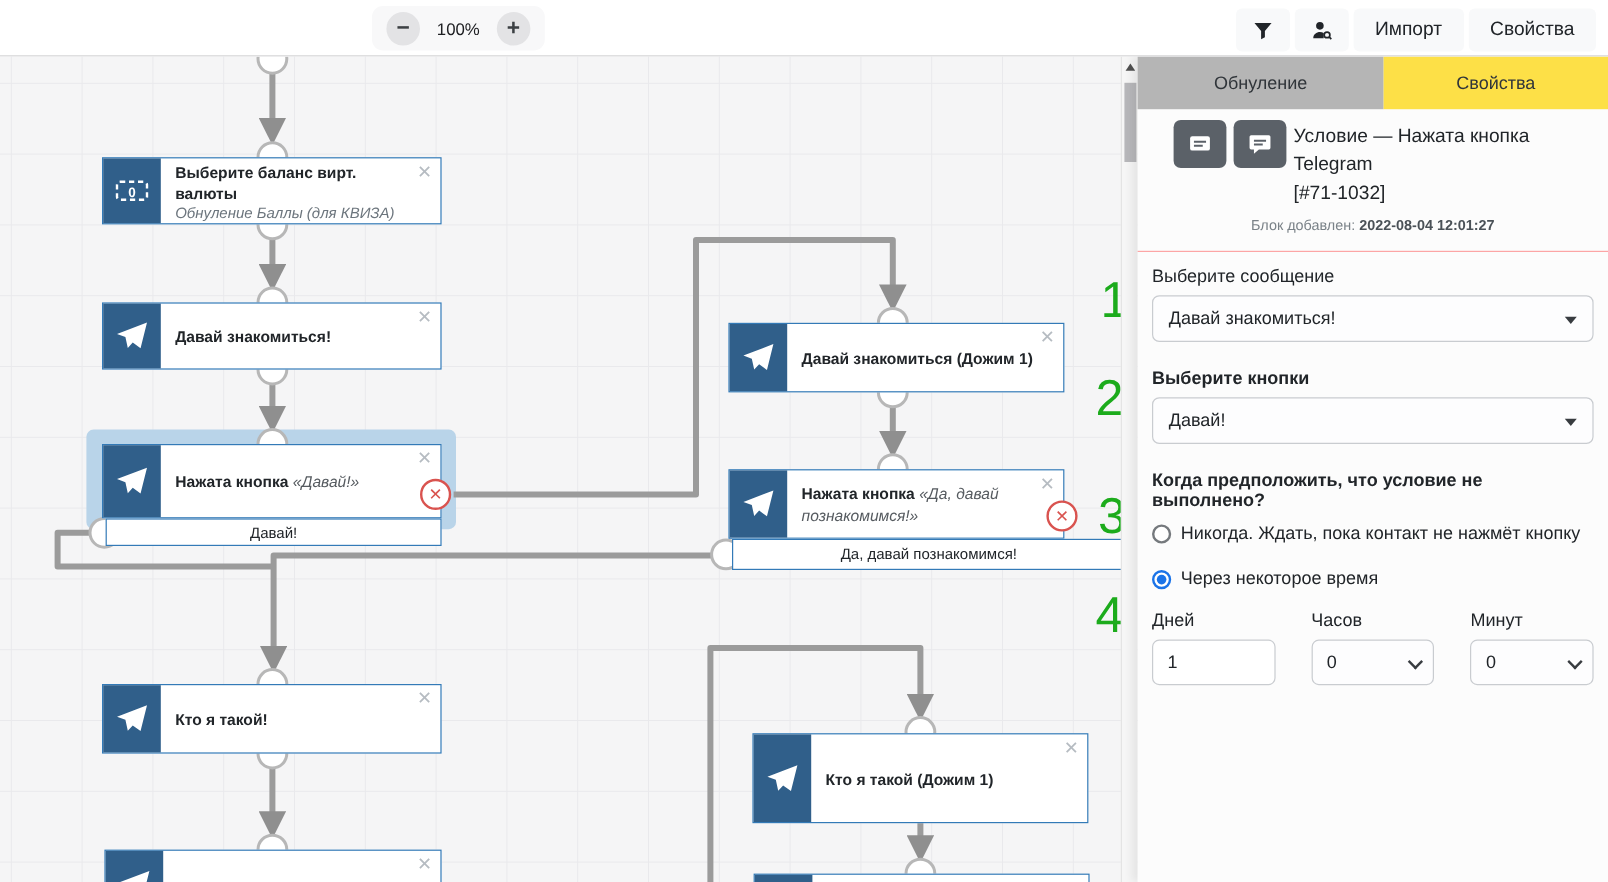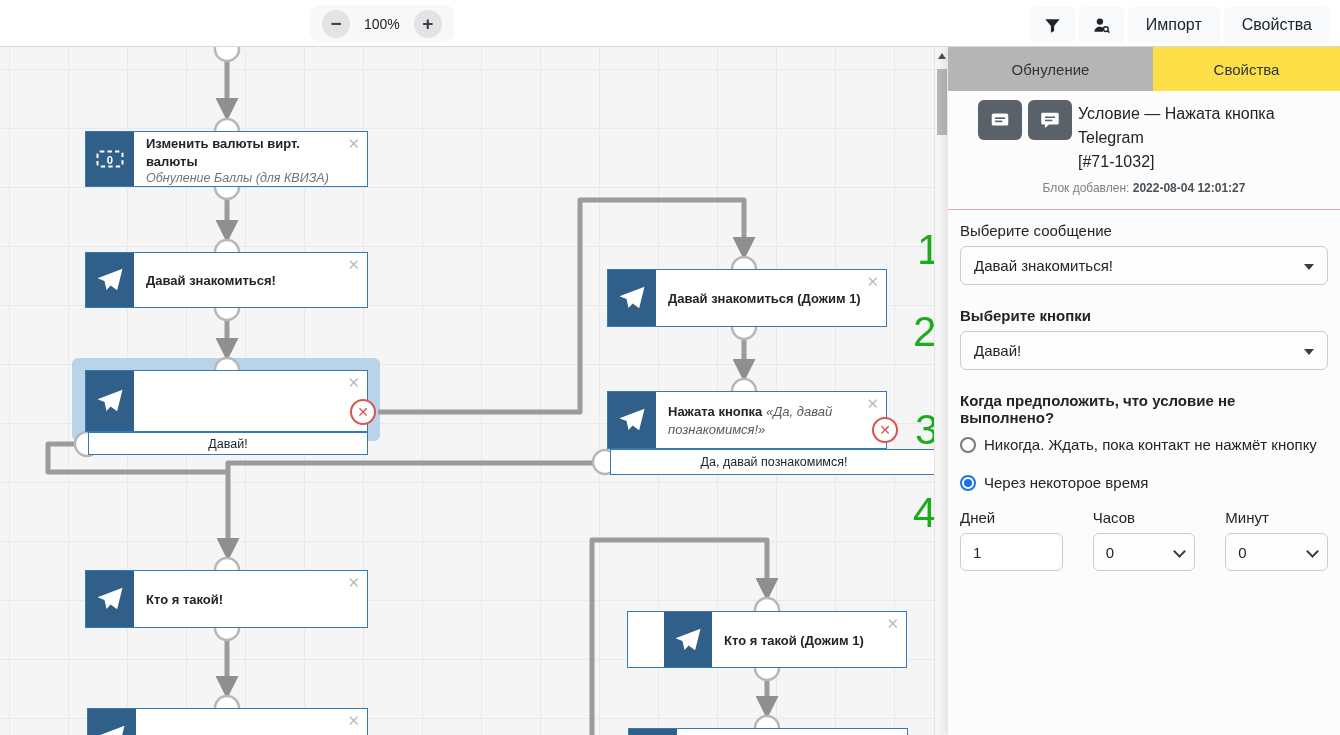--- a/index.html
+++ b/index.html
@@ -186,21 +186,21 @@
   </svg>
 
   <div class="node" style="left:85px; top:84px; width:283px; height:56px;">
     <div class="node-icon">
       <svg viewBox="0 0 24 24">
         <rect x="2" y="6" width="20" height="12" rx="2" fill="none" stroke="#fff" stroke-width="1.6" stroke-dasharray="3.5 2.5"></rect>
         <text x="12" y="15.8" text-anchor="middle" font-size="9" font-weight="bold" fill="#fff">0</text>
       </svg>
     </div>
     <div class="node-body">
-      <div class="node-title">Изменить валюты вирт. валюты</div>
+      <div class="node-title">Выберите баланс вирт. валюты</div>
       <div class="node-sub">Обнуление Баллы (для КВИЗА)</div>
     </div>
     <span class="node-close"></span>
   </div>
 
   <div class="node" style="left:85px; top:205px; width:283px; height:56px;">
     <div class="node-icon">
       <svg viewBox="0 0 24 24">
           <path d="M22 3 2 10.6l5.6 2.1L9.2 20l3.3-3.6 5.2 3.8L22 3z" fill="#fff"></path>
         </svg>
@@ -209,20 +209,26 @@
       <div class="node-title">Давай знакомиться!</div>
     </div>
     <span class="node-close"></span>
   </div>
 
   <div class="node" style="left:85px; top:323px; width:283px; height:62px;">
     <div class="node-icon">
       <svg viewBox="0 0 24 24">
           <path d="M22 3 2 10.6l5.6 2.1L9.2 20l3.3-3.6 5.2 3.8L22 3z" fill="#fff"></path>
         </svg>
+    </div>
+    <div class="node-body">
+      <div class="node-title">
+        <span>Нажата кнопка</span>
+        <span class="quote">«Давай!»</span>
+      </div>
     </div>
     <span class="node-close"></span>
   </div>
   <div class="node-btn" style="left:88px; top:385px; width:280px; height:23px;">Давай!</div>
   <div class="red-x" style="left:350px; top:352px;"></div>
 
   <div class="node" style="left:607px; top:222px; width:280px; height:58px;">
     <div class="node-icon">
       <svg viewBox="0 0 24 24">
           <path d="M22 3 2 10.6l5.6 2.1L9.2 20l3.3-3.6 5.2 3.8L22 3z" fill="#fff"></path>
@@ -256,21 +262,21 @@
       <svg viewBox="0 0 24 24">
           <path d="M22 3 2 10.6l5.6 2.1L9.2 20l3.3-3.6 5.2 3.8L22 3z" fill="#fff"></path>
         </svg>
     </div>
     <div class="node-body">
       <div class="node-title">Кто я такой!</div>
     </div>
     <span class="node-close"></span>
   </div>
 
-  <div class="node" style="left:627px; top:564px; width:280px; height:57px;padding-left:36px;">
+  <div class="node" style="left:627px; top:564px; width:280px; height:75px;">
     <div class="node-icon">
       <svg viewBox="0 0 24 24">
           <path d="M22 3 2 10.6l5.6 2.1L9.2 20l3.3-3.6 5.2 3.8L22 3z" fill="#fff"></path>
         </svg>
     </div>
     <div class="node-body">
       <div class="node-title">Кто я такой (Дожим 1)</div>
     </div>
     <span class="node-close"></span>
   </div>

